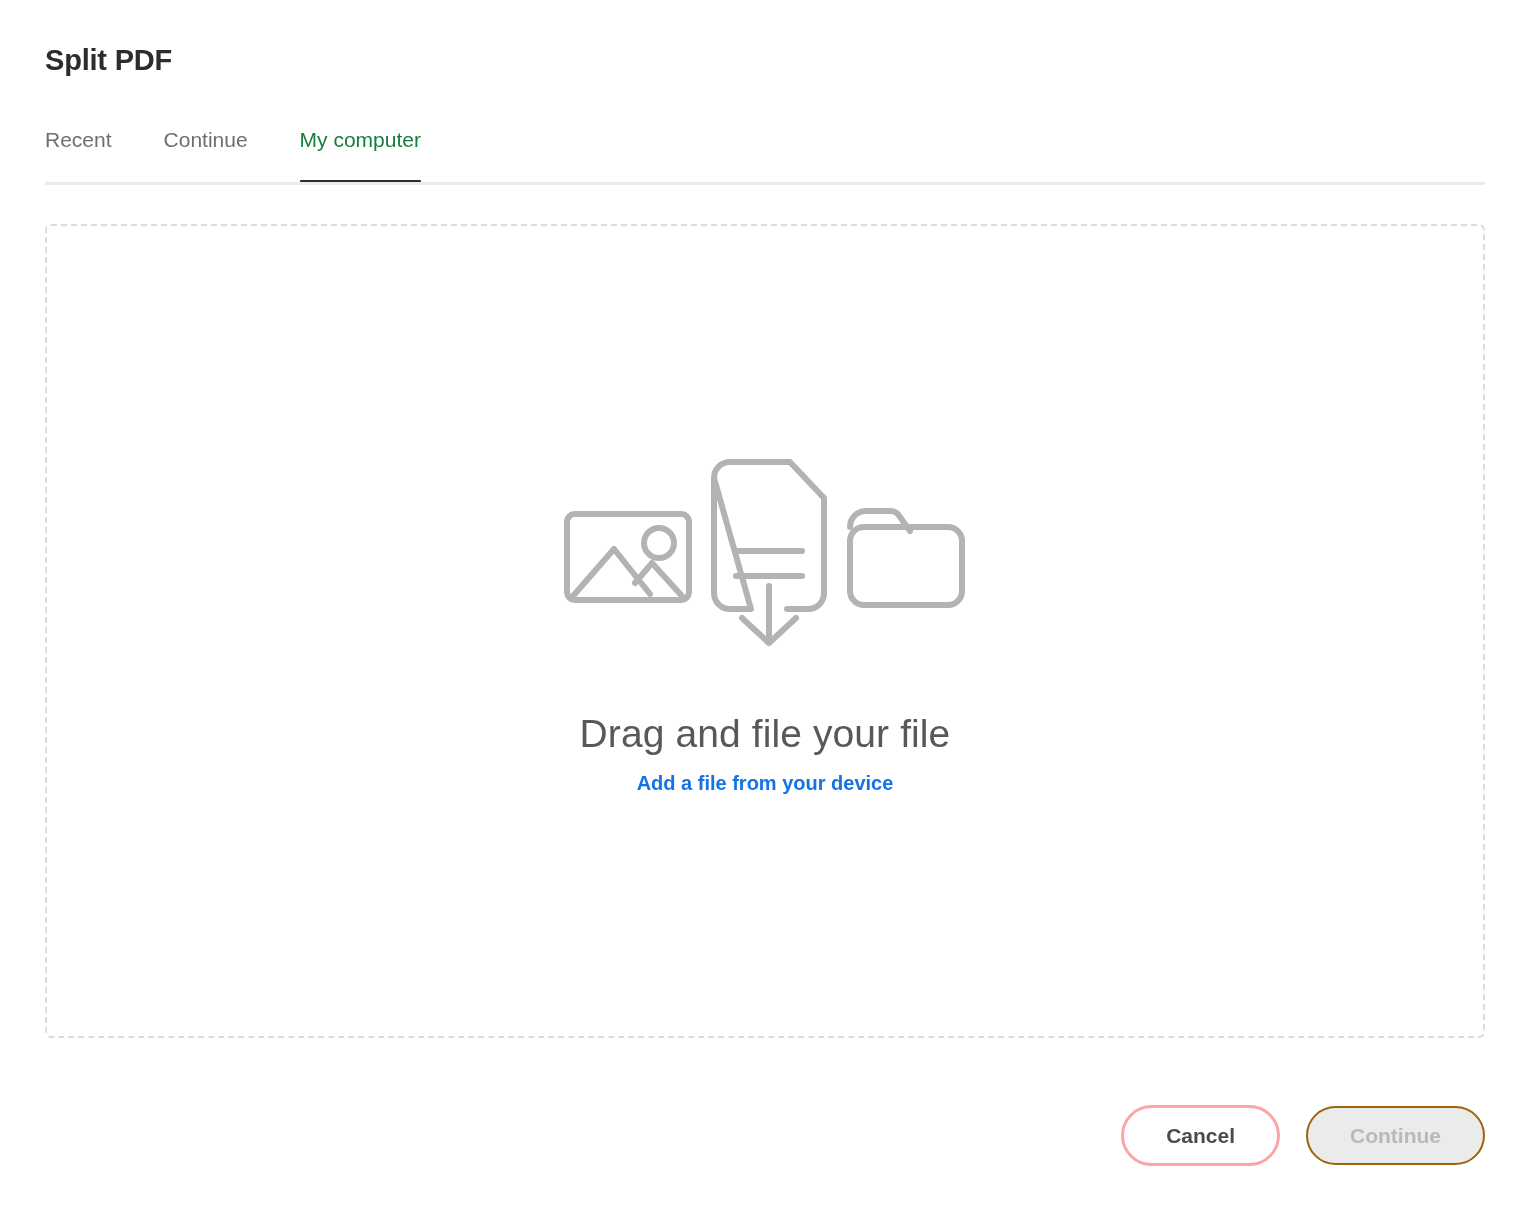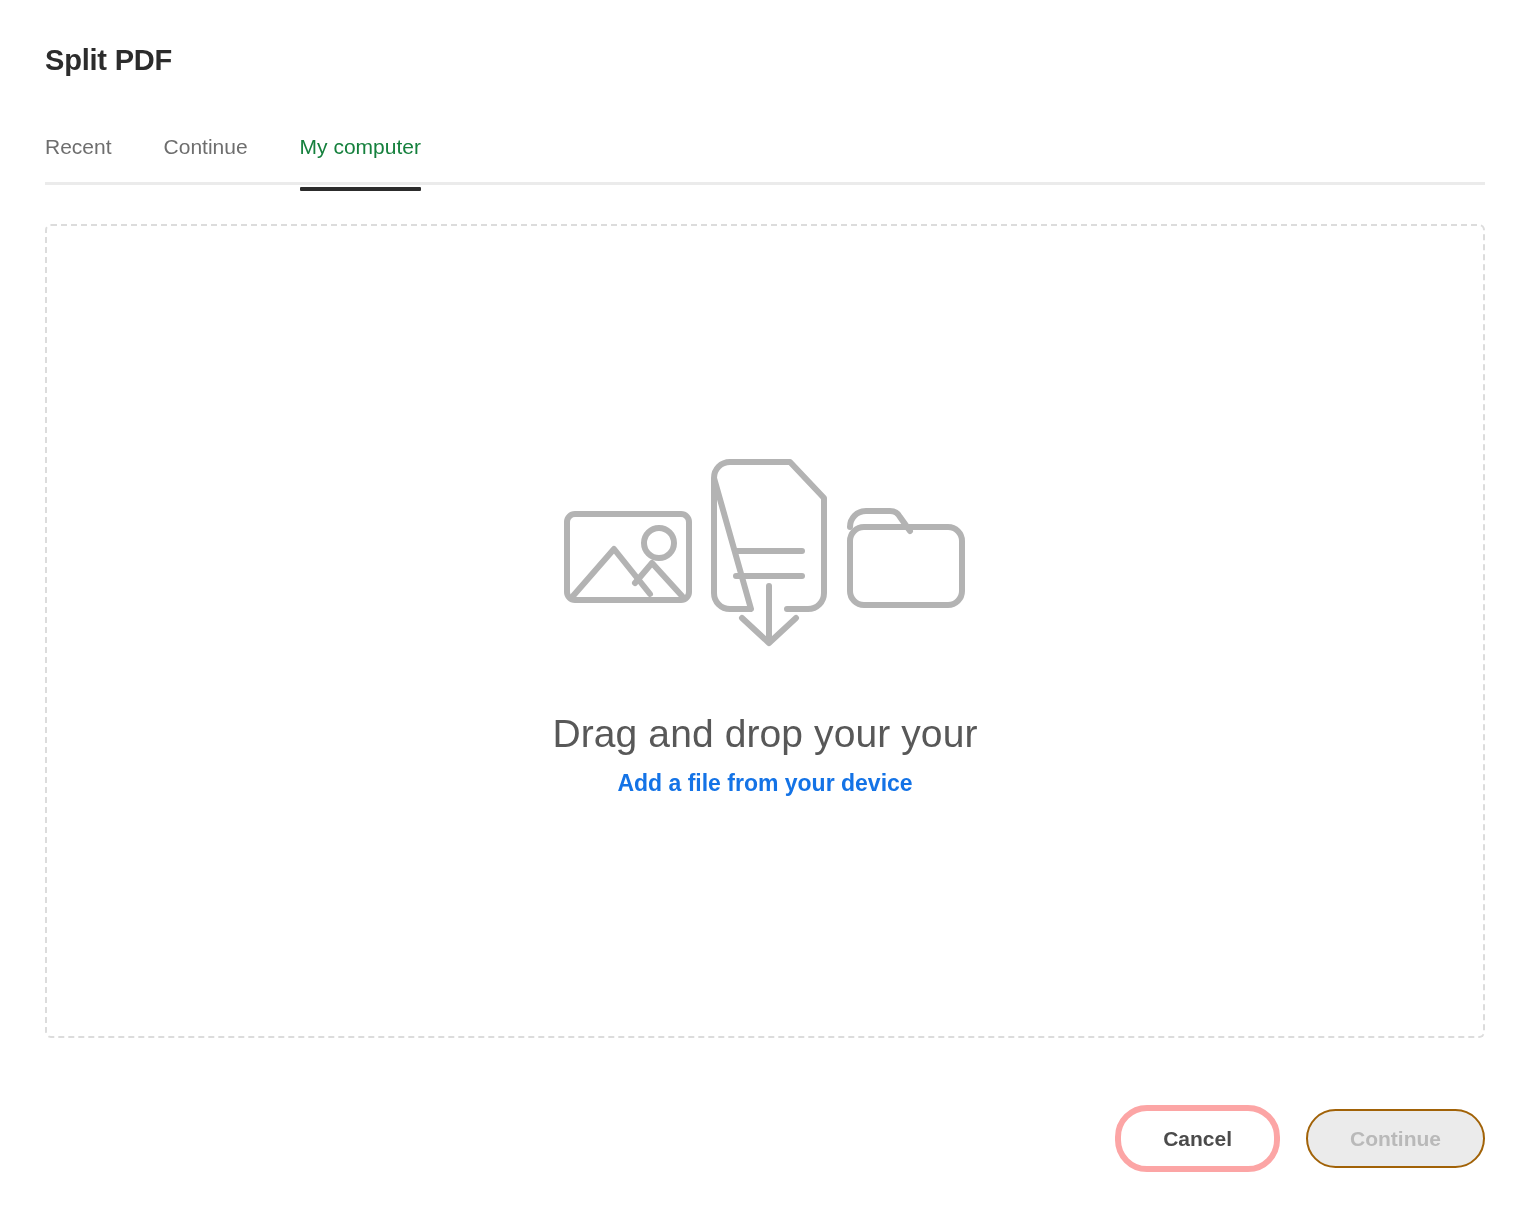--- a/index.html
+++ b/index.html
@@ -36,21 +36,20 @@
     line-height: 40px;
   }
 
   
   .tabs {
     position: absolute;
     left: 45px;
     top: 126px;
     display: flex;
     align-items: flex-end;
-    margin-top: 7px;
   }
   .tab {
     font-size: 21px;
     line-height: 28px;
     color: #6e6e6e;
     padding: 0 0 30px 0;
     margin-right: 52px;
     position: relative;
     cursor: pointer;
     white-space: nowrap;
@@ -105,21 +104,21 @@
 
   .dz-heading {
     font-size: 39px;
     font-weight: 300;
     color: #585858;
     line-height: 48px;
     letter-spacing: 0.1px;
   }
   .dz-link {
     margin-top: 12px;
-    font-size: 23px;
+    font-size: 20px;
     font-weight: bold;
     color: #1473e6;
     cursor: pointer;
     text-decoration: none;
     line-height: 26px;
   }
 
   
   .footer {
     position: absolute;
@@ -132,21 +131,21 @@
   .btn {
     font-family: inherit;
     font-size: 21px;
     line-height: 1;
     border-radius: 32px;
     cursor: pointer;
     white-space: nowrap;
   }
   .btn-cancel {
     background: transparent;
-    border: 6px solid #fca5a5;
+    border: 3px solid #fca5a5;
     color: #4b4b4b;
     font-weight: bold;
     padding: 17px 42px;
   }
   .btn-continue {
     background: #ebebeb;
     border: 2px solid #a16207;
     color: #b9b9b9;
     font-weight: bold;
     padding: 17px 42px;
@@ -192,21 +191,21 @@
 
       <span>
         <svg width="124" height="118" viewBox="0 0 124 118" fill="none" xmlns="http://www.w3.org/2000/svg">
           <path d="M6 34 C6 25 13 18 22 18 L46 18 C50 18 54 20 56 24 L66 38" stroke="#b3b3b3" stroke-width="6" stroke-linecap="round" stroke-linejoin="round" fill="none"></path>
           <rect x="6" y="34" width="112" height="78" rx="14" stroke="#b3b3b3" stroke-width="6" fill="none"></rect>
         </svg>
       </span>
 
     </div>
 
-    <div class="dz-heading">Drag and drop your your</div>
+    <div class="dz-heading">Drag and file your file</div>
     <a class="dz-link" href="#">Add a file from your device</a>
 
   </div>
 
   <div class="footer">
     <button class="btn btn-cancel">Cancel</button>
     <button class="btn btn-continue" disabled="">Continue</button>
   </div>
 
 </div>

